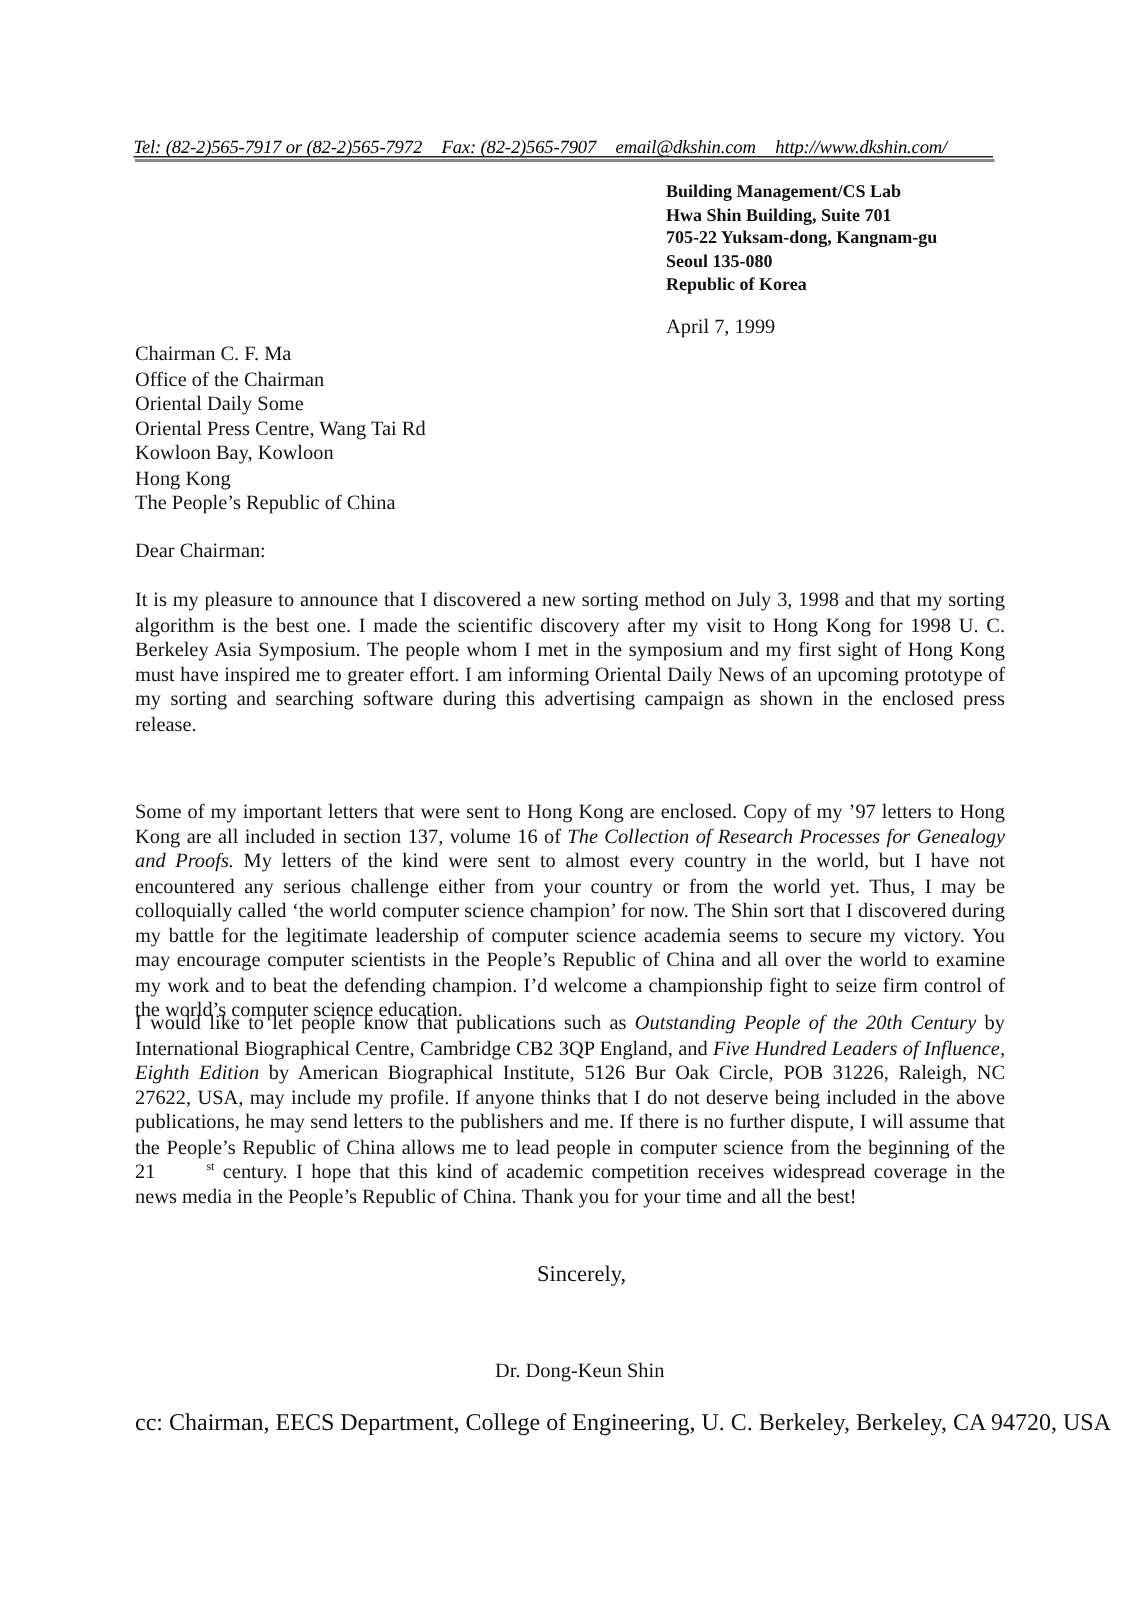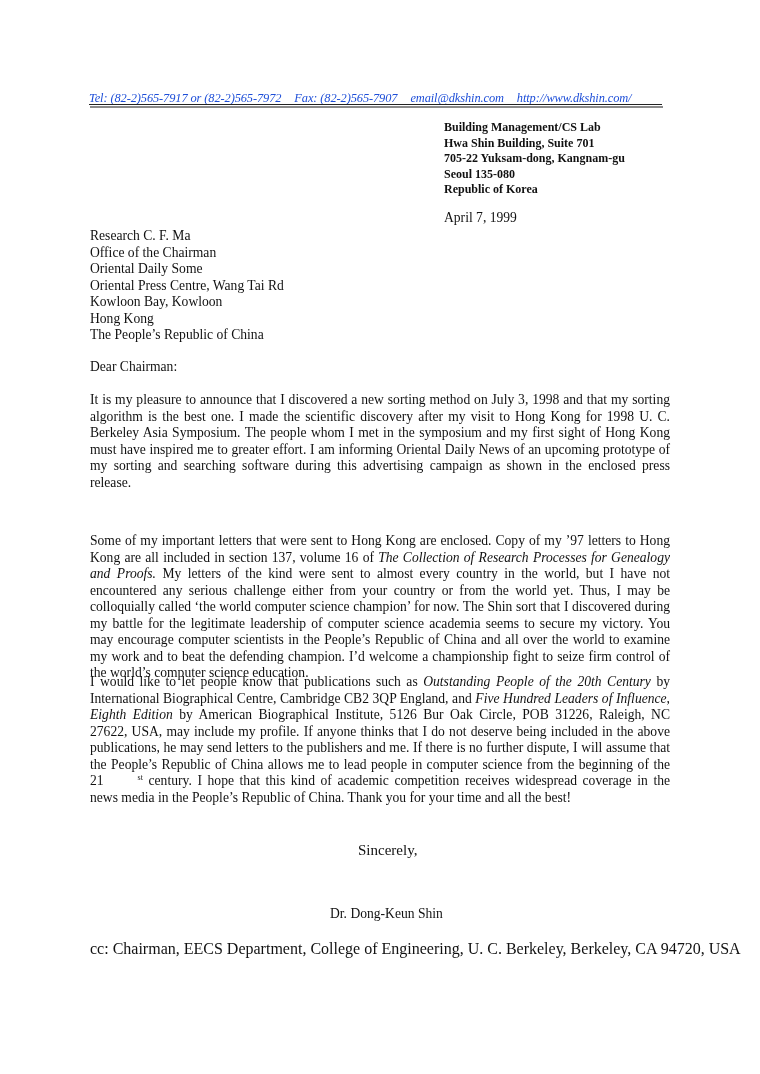--- a/index.html
+++ b/index.html
@@ -1,20 +1,20 @@
 <!DOCTYPE html>
 <html><head>
 <meta charset="utf-8">
 <style>
   html, body { margin:0; padding:0; background:#ffffff; }
   body { width:760px; height:1074px; position:relative; overflow:hidden;
          font-family:"Liberation Serif", "DejaVu Serif", serif; color:#111; }
   .letterhead { position:absolute; left:89px; top:91px; width:573px;
                 font-style:italic; font-size:12.4px; white-space:nowrap;
-                letter-spacing:-0.1px; color:#1d4ed8; }
+                letter-spacing:-0.1px; color:#000000; }
   .letterhead span { margin-right:10px; }
   .letterhead span:last-child { margin-right:0; }
   .rule { position:absolute; left:89px; top:104px; width:573px; height:1px; background:#222; }
   .rule2 { position:absolute; left:90px; top:106px; width:573px; height:2px; background:#8a8a8a; }
   .sender { position:absolute; left:444px; top:120px; font-weight:bold; font-size:12px; line-height:15.6px; }
   .date { position:absolute; left:444px; top:210px; font-size:13.6px; }
   .recipient { position:absolute; left:90px; top:228px; font-size:13.6px; line-height:16.5px; }
   .salutation { position:absolute; left:90px; top:359px; font-size:13.6px; }
   .para { position:absolute; left:90px; width:580px; font-size:13.6px; line-height:16.5px;
           text-align:justify;font-family:Liberation Serif, serif; }
@@ -43,21 +43,21 @@
   <div>Building Management/CS Lab</div>
   <div>Hwa Shin Building, Suite 701</div>
   <div>705-22 Yuksam-dong, Kangnam-gu</div>
   <div>Seoul 135-080</div>
   <div>Republic of Korea</div>
 </div>
 
 <div class="date">April 7, 1999</div>
 
 <div class="recipient">
-  <div>Research C. F. Ma</div>
+  <div>Chairman C. F. Ma</div>
   <div>Office of the Chairman</div>
   <div>Oriental Daily Some</div>
   <div>Oriental Press Centre, Wang Tai Rd</div>
   <div>Kowloon Bay, Kowloon</div>
   <div>Hong Kong</div>
   <div>The People’s Republic of China</div>
 </div>
 
 <div class="salutation">Dear Chairman:</div>
 

